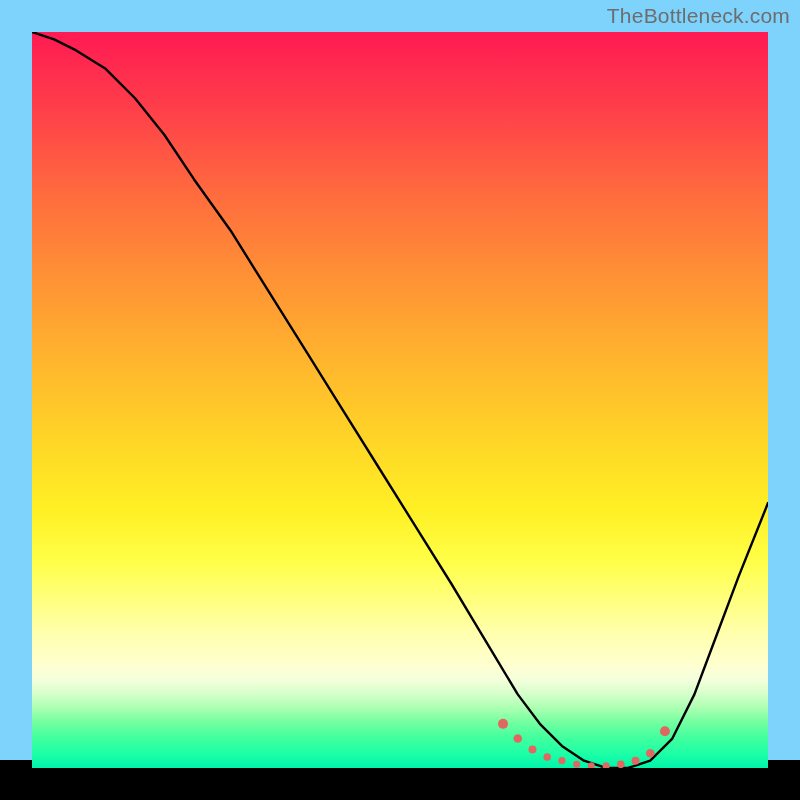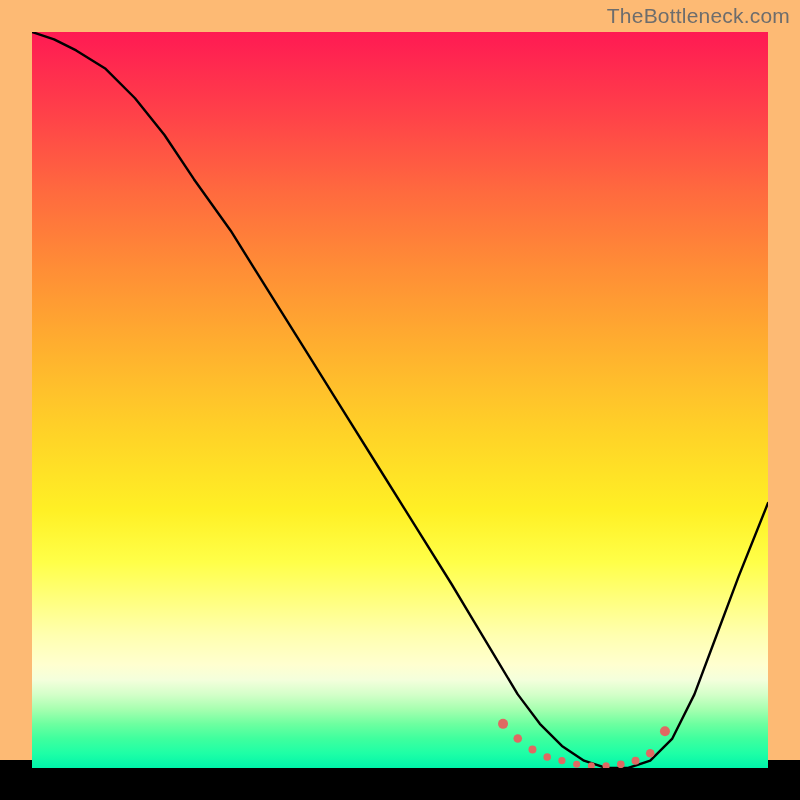--- a/index.html
+++ b/index.html
@@ -8,21 +8,21 @@
     width: 800px;
     height: 800px;
     background: #000;
     overflow: hidden;
     font-family: Arial, Helvetica, sans-serif;
   }
   .frame {
     position: relative;
     width: 800px;
     height: 760px;
-    background: #fdba74;
+    background: #7dd3fc;
   }
   .watermark {
     position: absolute;
     top: 4px;
     right: 10px;
     color: #6d6d6d;
     font-size: 21px;
     font-weight: 400;
     letter-spacing: 0.2px;
     z-index: 5;

